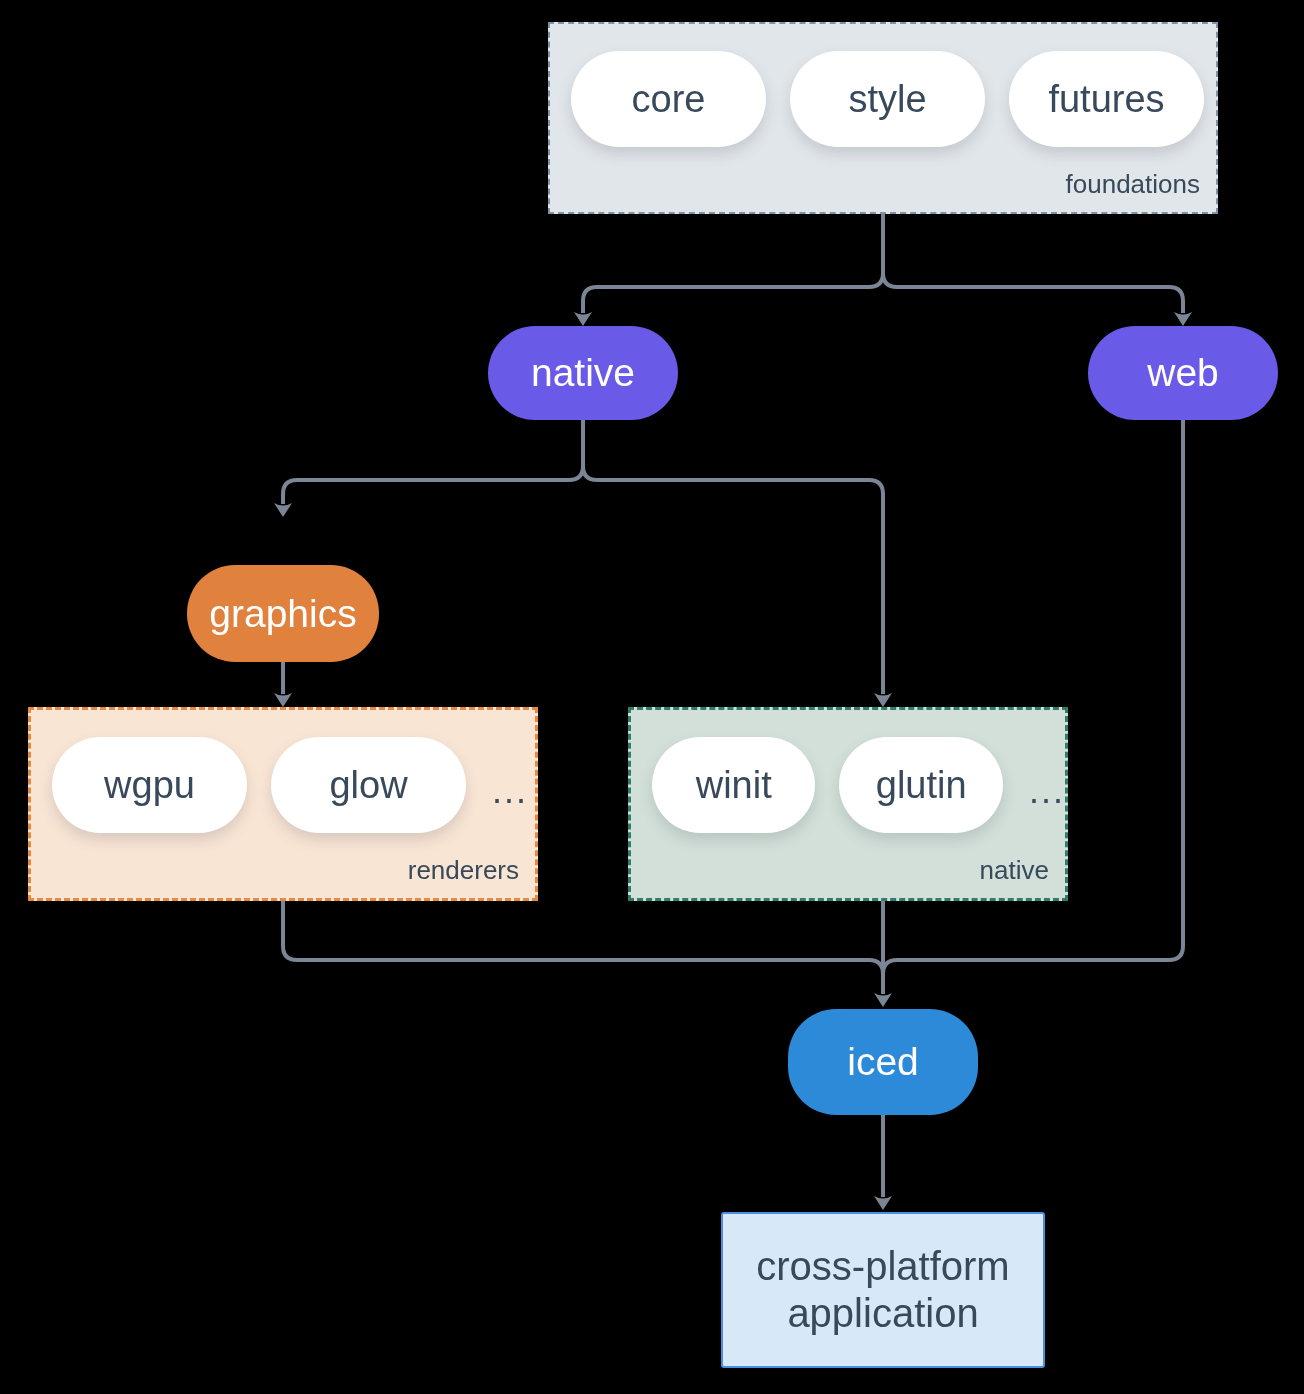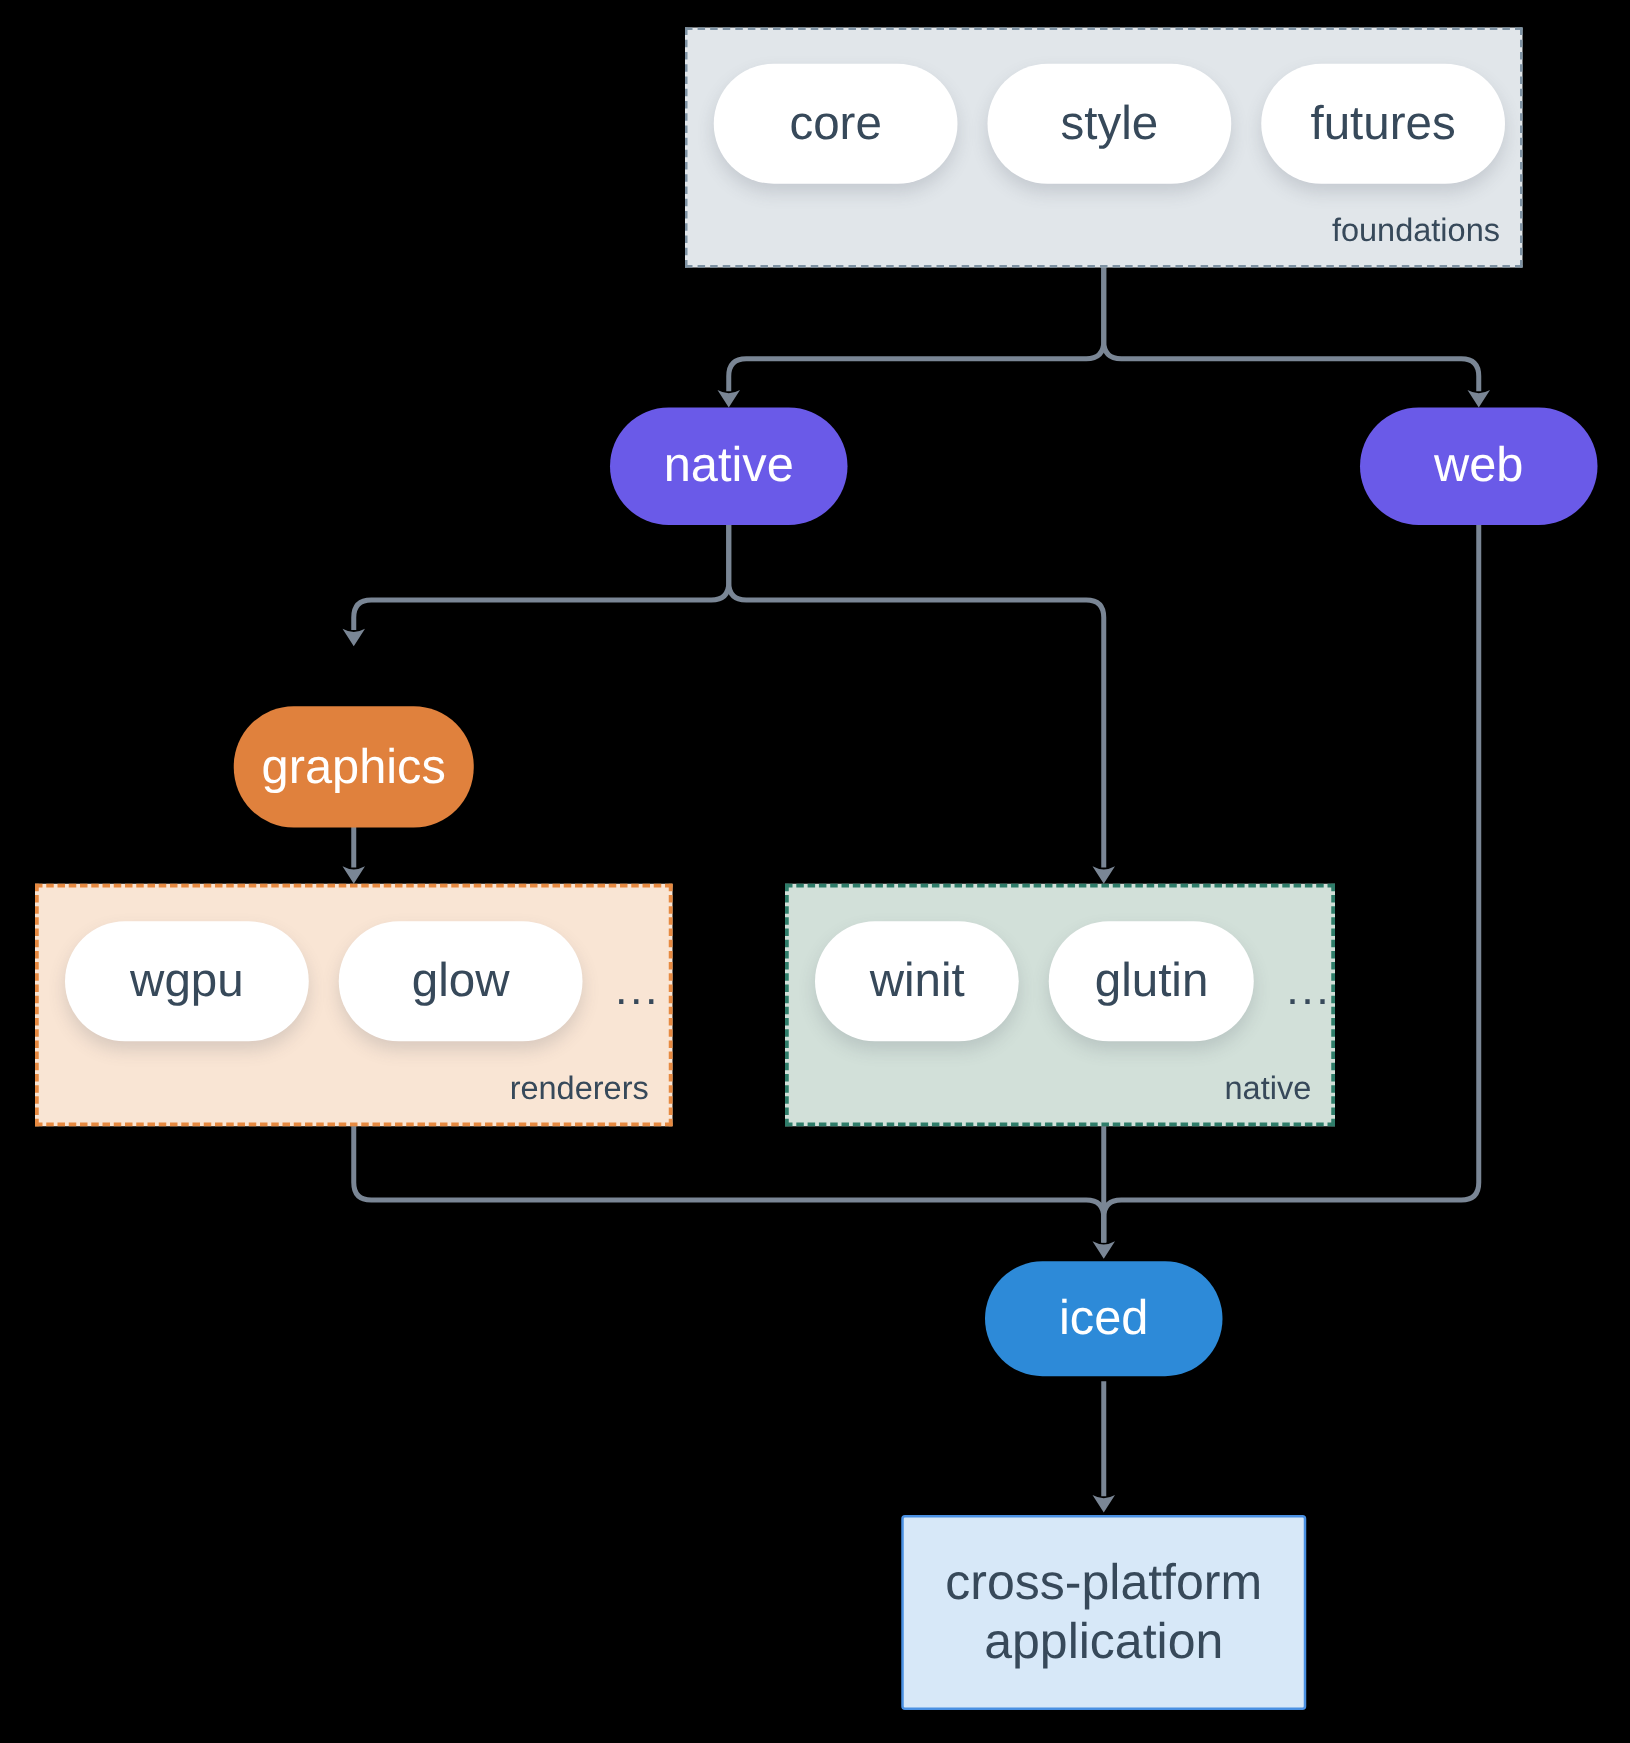--- a/index.html
+++ b/index.html
@@ -93,21 +93,21 @@
     display: flex;
     align-items: center;
     justify-content: center;
     color: #ffffff;
     font-size: 39px;
     border-radius: 48px;
   }
   .node-native  { left: 488px;  top: 326px;  width: 190px; height: 94px; background: var(--purple); }
   .node-web     { left: 1088px; top: 326px;  width: 190px; height: 94px; background: var(--purple); }
   .node-graphics{ left: 187px;  top: 534px;  width: 192px; height: 97px; background: var(--orange); margin-top: 31px; }
-  .node-iced    { left: 788px;  top: 1009px; width: 190px; height: 92px; background: var(--blue); }
+  .node-iced    { left: 788px;  top: 1009px; width: 190px; height: 106px; background: var(--blue); }
 
   
   .app-box {
     position: absolute;
     left: 721px; top: 1212px; width: 324px; height: 156px;
     box-sizing: border-box;
     background: var(--appFill);
     border: 2px solid var(--appBorder);
     border-radius: 3px;
     display: flex;

